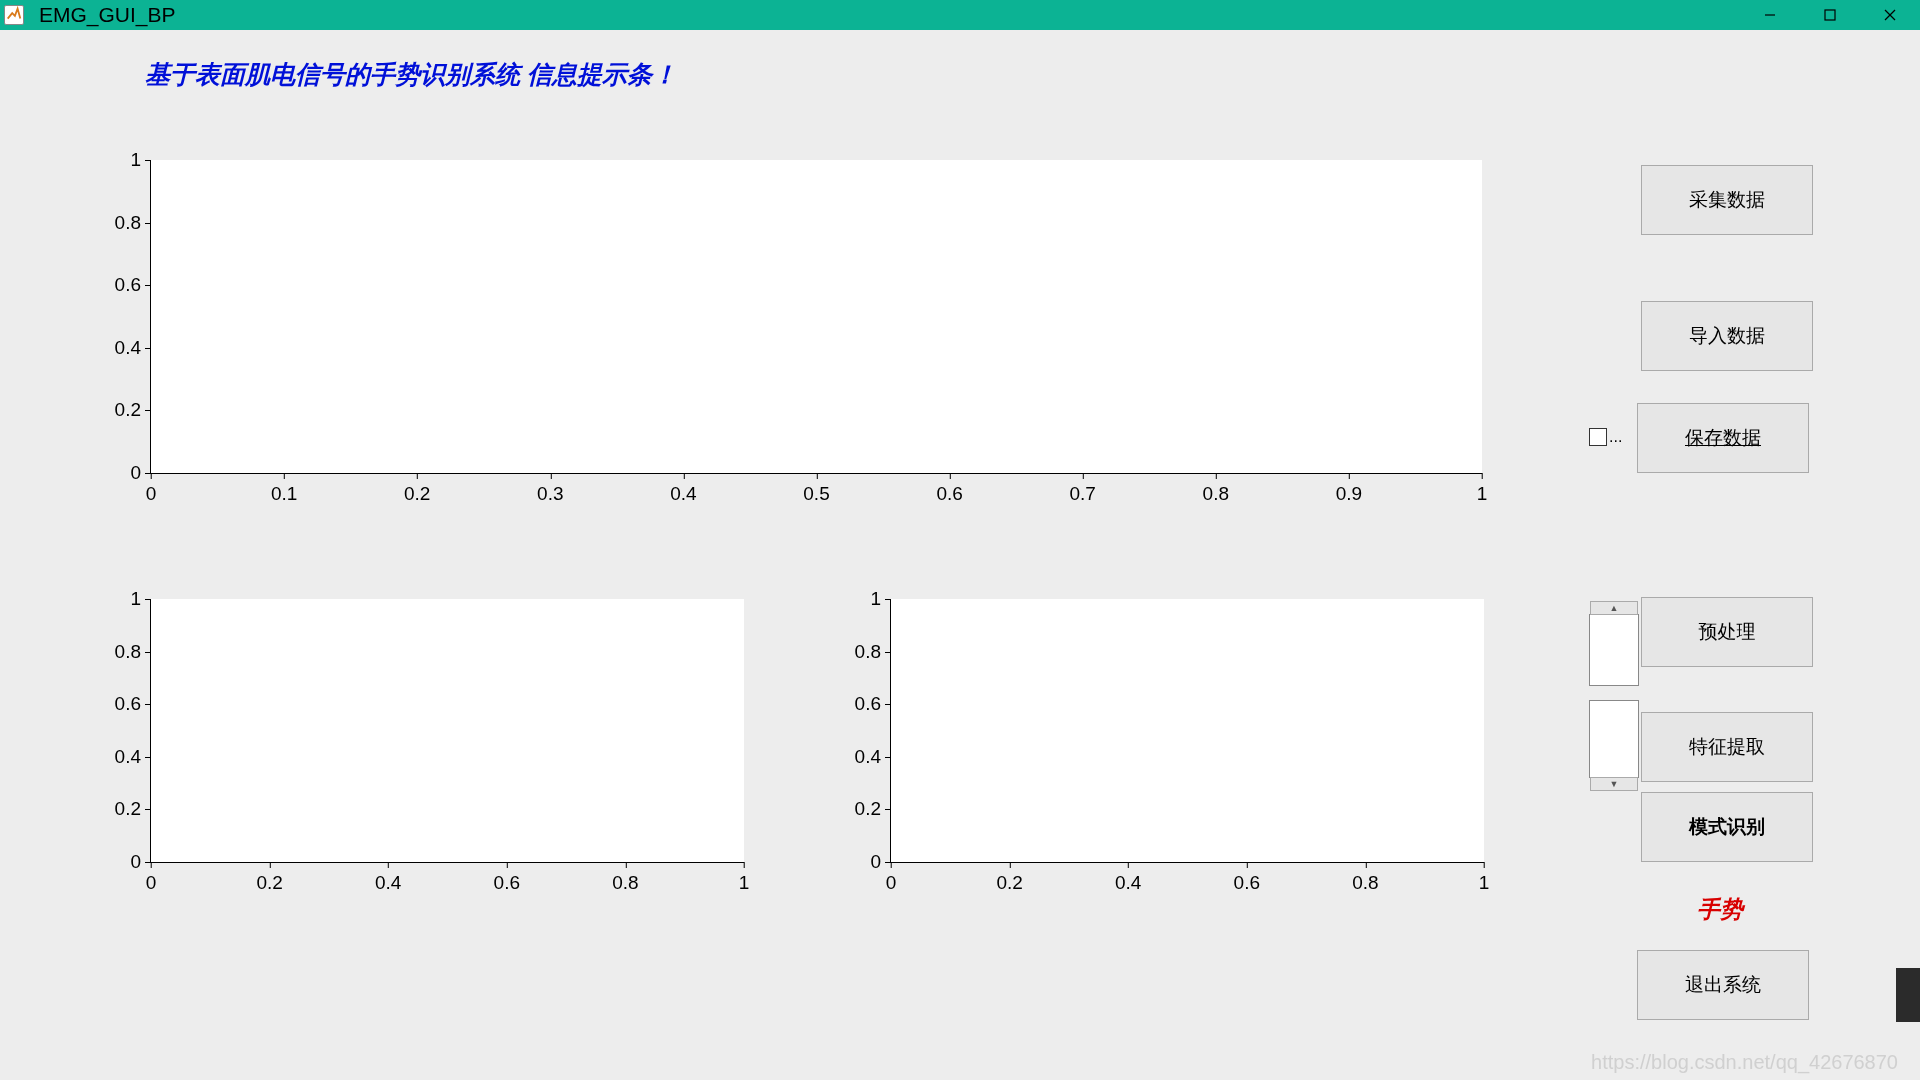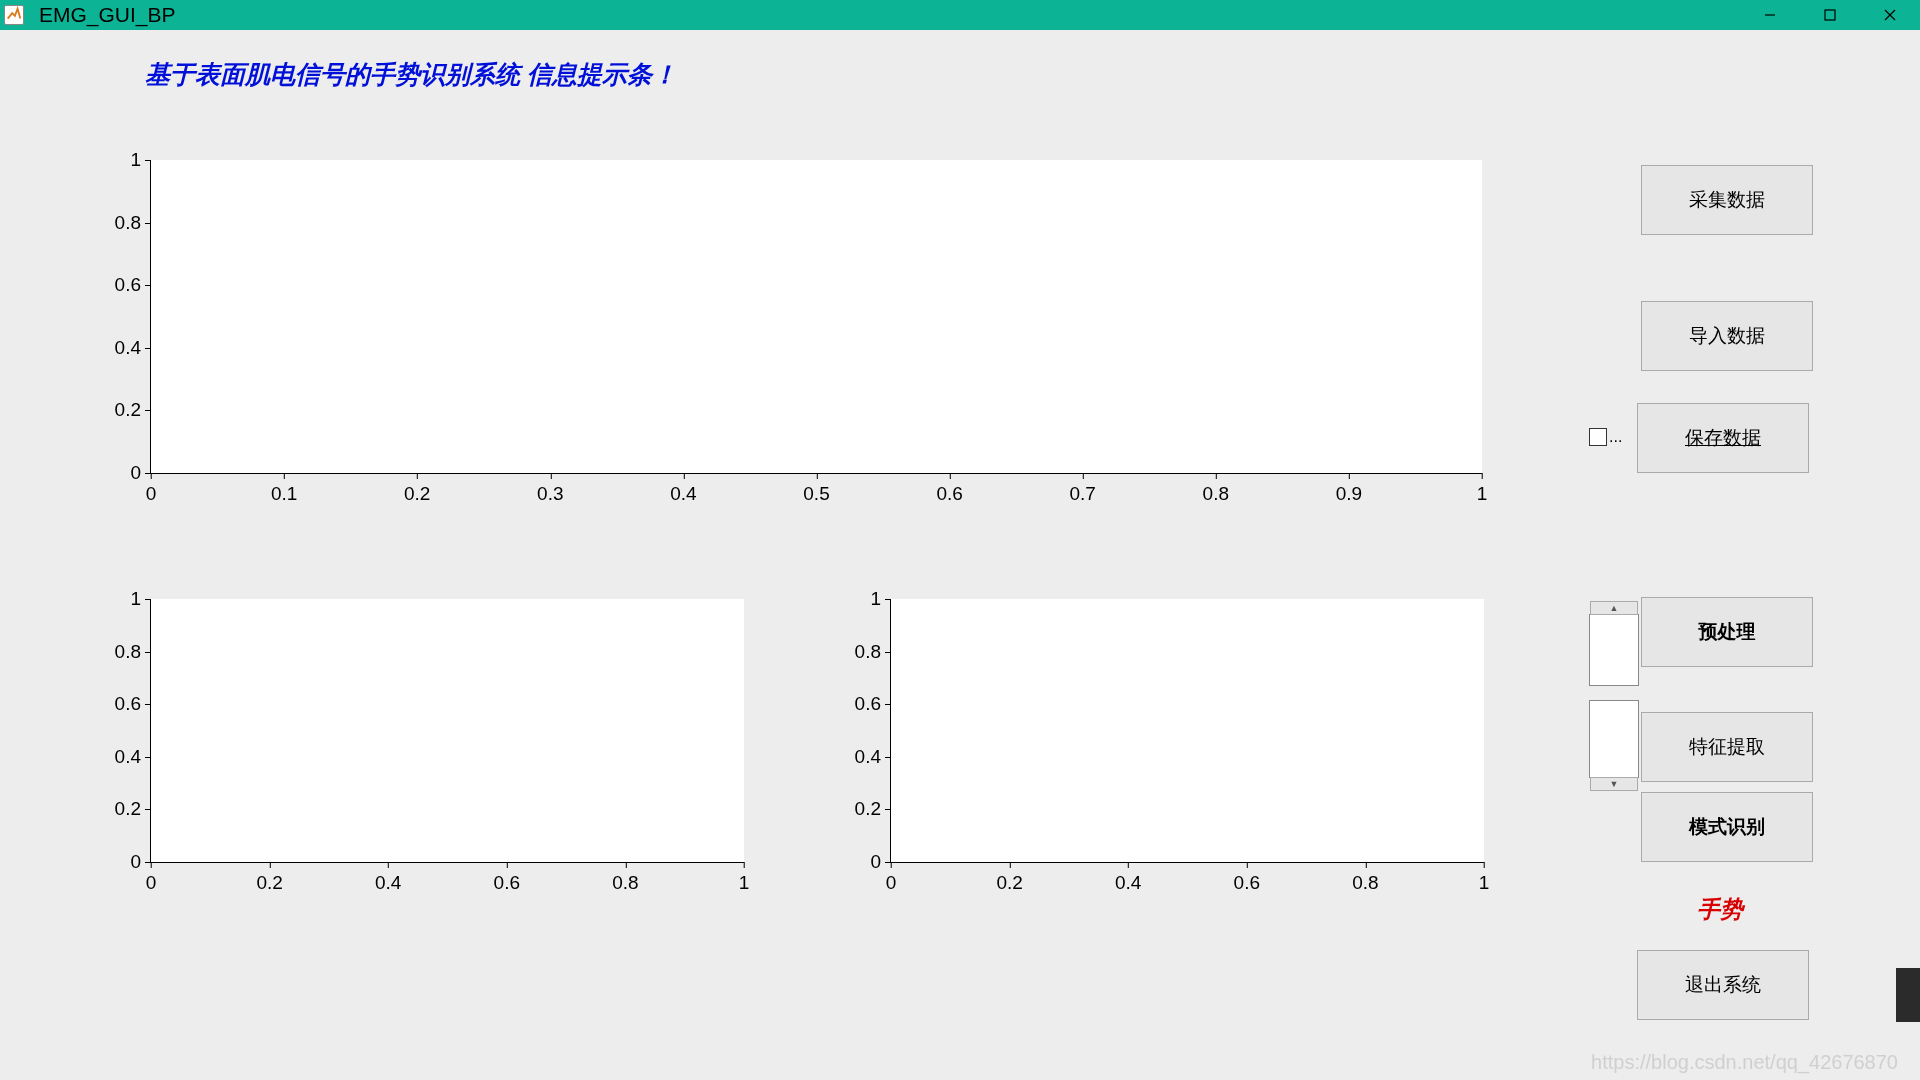--- a/index.html
+++ b/index.html
@@ -113,21 +113,21 @@
     font-size: 19px;
     color: #000;
     display: flex;
     align-items: center;
     justify-content: center;
     cursor: pointer;
   }
   .btn.collect   { left: 1641px; top: 165px; }
   .btn.import    { left: 1641px; top: 301px; }
   .btn.save      { left: 1637px; top: 403px; text-decoration: underline; }
-  .btn.preproc   { left: 1641px; top: 597px; font-weight: bold; }
+  .btn.preproc   { left: 1641px; top: 597px; }
   .btn.feature   { left: 1641px; top: 695px; margin-top: 17px; }
   .btn.pattern   { left: 1641px; top: 792px; font-weight: bold; }
   .btn.exit      { left: 1637px; top: 950px; }
 
   .checkbox-save {
     position: absolute;
     left: 1589px; top: 428px;
     display: flex; align-items: center;
     font-size: 16px;
   }

